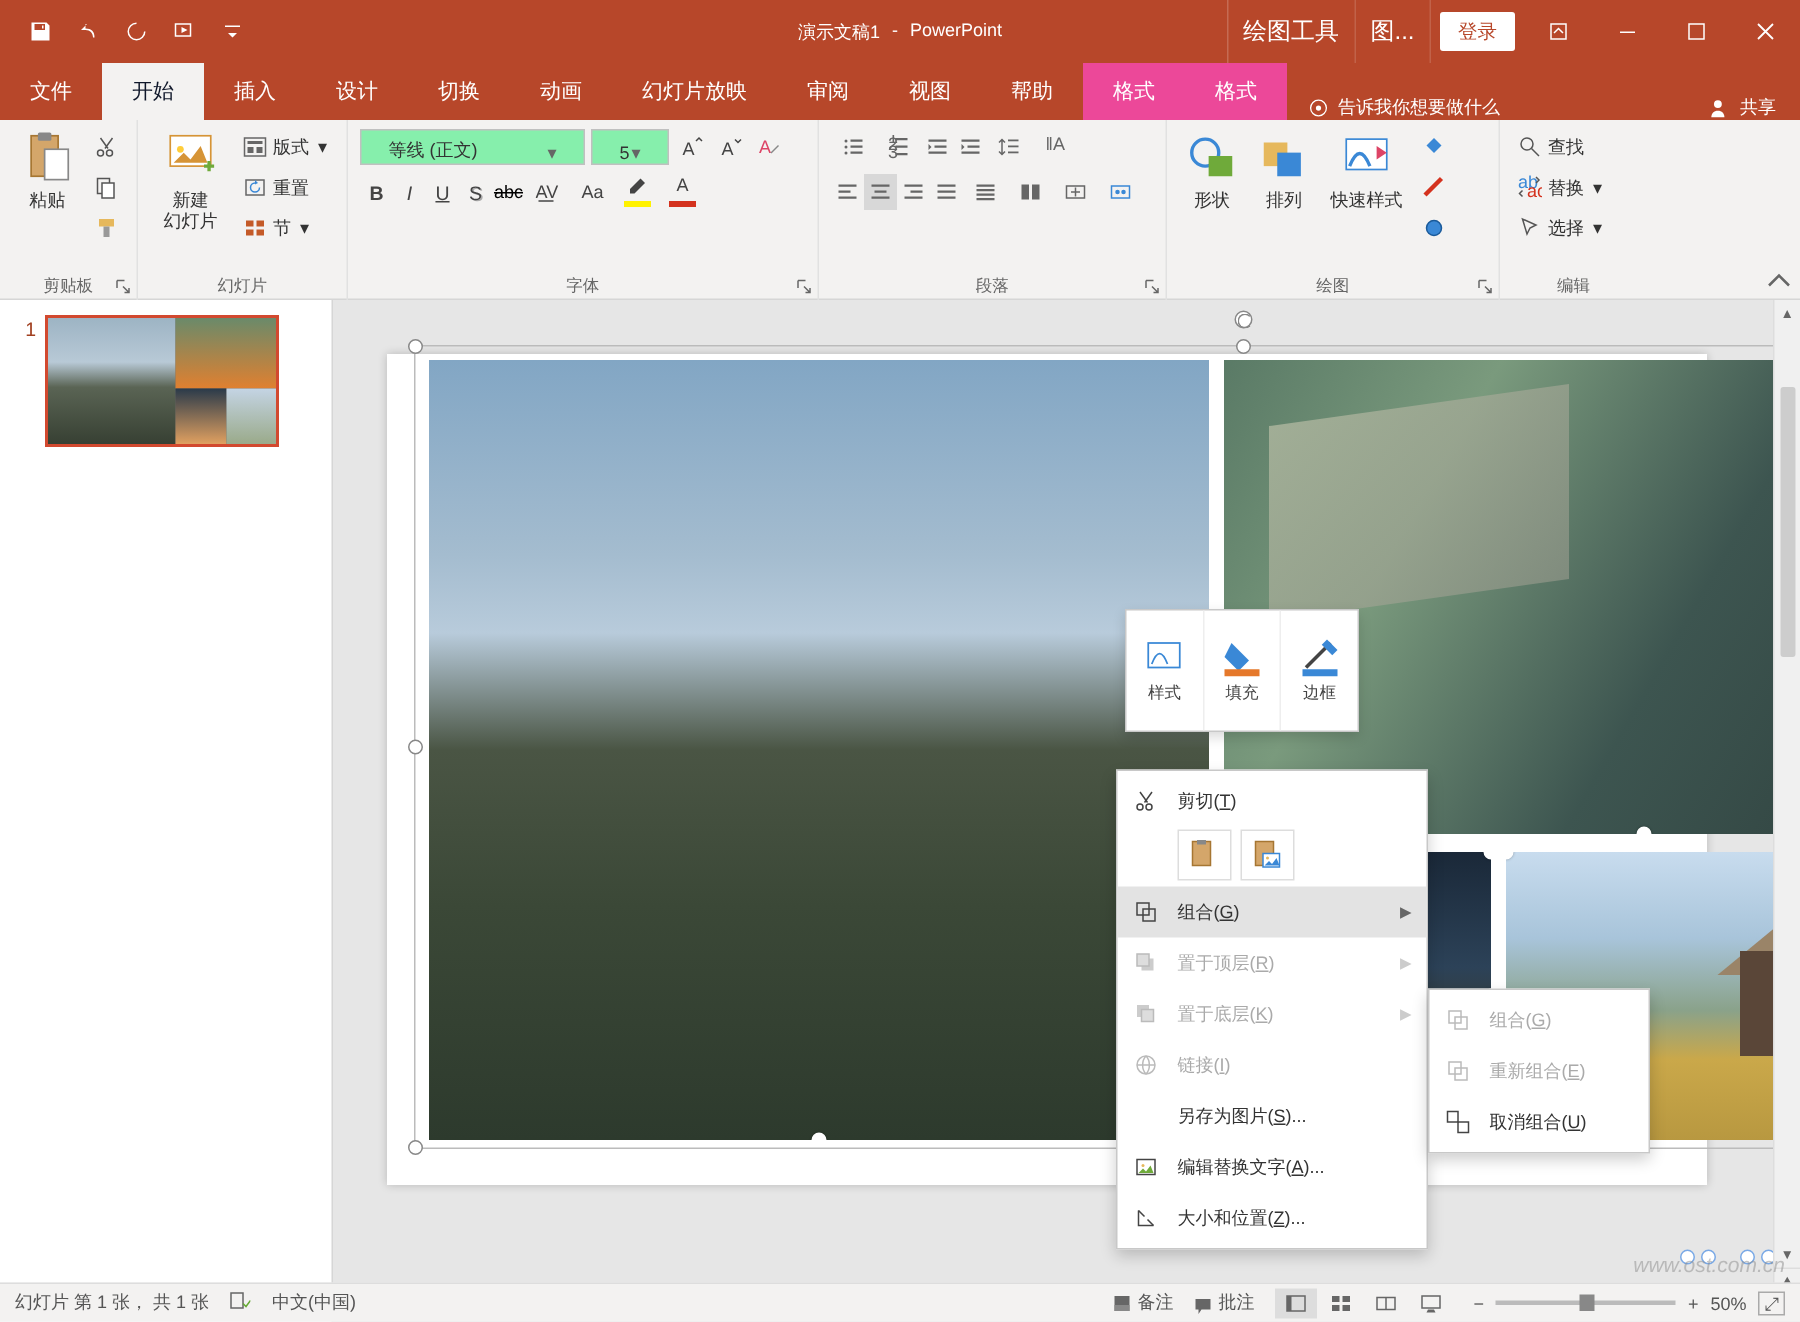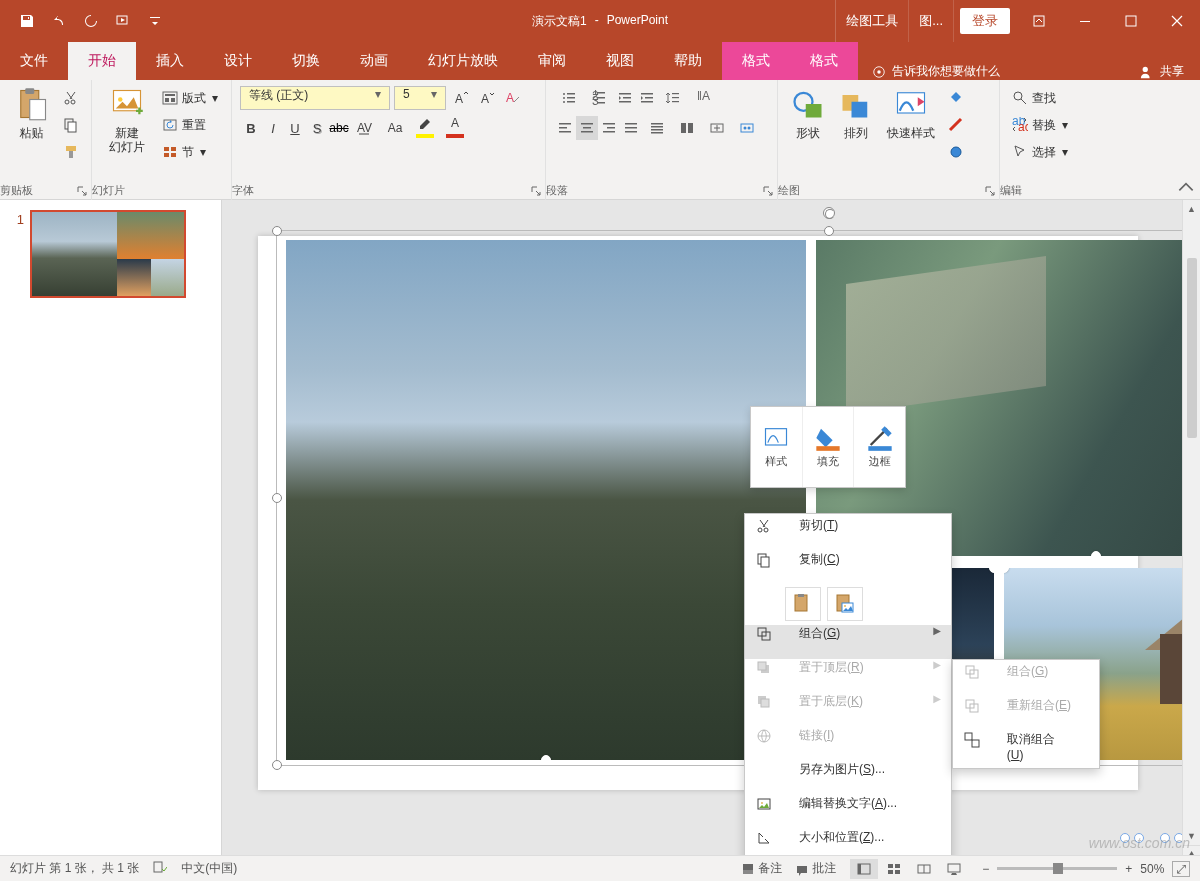--- a/index.html
+++ b/index.html
@@ -5,46 +5,46 @@
 *{box-sizing:border-box;margin:0;padding:0;font-family:"Microsoft YaHei","Segoe UI",sans-serif;font-size:12px;user-select:none}
 body{width:1200px;height:881px;background:#fff;overflow:hidden;position:relative}
 
 .titlebar{height:42px;background:#b7472a;display:flex;align-items:center;color:#fff;position:relative}
 .qat{display:flex;align-items:center;gap:6px;padding-left:14px}
 .qat-btn{width:26px;height:26px;display:flex;align-items:center;justify-content:center;border-radius:2px}
 .qat-btn svg{width:16px;height:16px;fill:#fff}
 .wtitle{position:absolute;left:50%;transform:translateX(-50%);font-size:13px;display:flex;gap:8px}
 .rightcluster{margin-left:auto;display:flex;align-items:stretch;height:42px}
 .tool-tabs{display:flex;border-left:1px solid rgba(255,255,255,.2)}
-.ttab{padding:4px 10px;display:flex;align-items:center;font-size:13px;border-right:1px solid rgba(255,255,255,.15)}
+.ttab{padding:4px 10px;display:flex;align-items:center;font-size:16px;border-right:1px solid rgba(255,255,255,.15)}
 .login-btn{background:#fff;color:#b7472a;padding:4px 12px;border-radius:2px;font-size:13px;margin:8px 6px;display:flex;align-items:center}
 .winctrl{width:46px;display:flex;align-items:center;justify-content:center}
 .winctrl svg{fill:#fff;width:12px;height:12px}
 
 .tabrow{height:38px;background:#b7472a;display:flex;align-items:flex-end;color:#fff}
 .tab{padding:0 20px;height:38px;display:flex;align-items:center;font-size:14px}
-.tab.active{background:#f3f2f1;color:#be185d}
+.tab.active{background:#f3f2f1;color:#0f172a}
 .tab-format{background:#ec4899}
 .tell-me{display:flex;align-items:center;gap:6px;padding:0 14px;font-size:13px}
 .share{margin-left:auto;display:flex;align-items:center;gap:6px;padding:0 16px;font-size:13px}
 
 .ribbon{height:120px;background:#f3f2f1;border-bottom:1px solid #d6d6d6;display:flex;position:relative}
 .rgroup{display:flex;flex-direction:column;padding:4px 8px 0;height:120px;border-right:1px solid #e1e1e1;position:relative}
-.rgroup-label{position:absolute;bottom:2px;left:0;right:0;text-align:left;color:#666;font-size:11px}
+.rgroup-label{position:absolute;bottom:2px;left:0;right:0;text-align:center;color:#666;font-size:11px}
 .dlg-launch{position:absolute;right:2px;bottom:2px;width:14px;height:14px;display:flex;align-items:center;justify-content:center}
 .dlg-launch svg{width:10px;height:10px;fill:#666}
 .rgrid{display:flex;gap:4px}
 .rvbtn{display:flex;flex-direction:column;align-items:center;justify-content:flex-start;width:54px;height:84px;padding-top:2px;gap:4px}
 .rvbtn .bigicon{width:36px;height:36px;display:flex;align-items:center;justify-content:center}
 .rvbtn .lbl{font-size:12px;color:#333;text-align:center;line-height:14px}
 .rstack{display:flex;flex-direction:column;gap:3px;padding-top:2px}
 .rsm{display:flex;align-items:center;gap:4px;height:24px;padding:0 4px;font-size:12px;color:#333}
 .rsm svg{width:16px;height:16px}
 .fontrow{display:flex;gap:4px;align-items:center}
-.fontbox{height:24px;border:1px solid #c0c0c0;background:#fef9c3;padding:0 8px;display:flex;align-items:flex-start;font-size:12px;color:#333}
+.fontbox{height:24px;border:1px solid #c0c0c0;background:#86efac;padding:0 18px;display:flex;align-items:flex-end;font-size:12px;color:#333}
 .fontbox .dd{margin-left:auto;color:#666}
 .iconrow{display:flex;gap:0}
 .ib{width:22px;height:24px;display:flex;align-items:center;justify-content:center}
 .ib svg{width:16px;height:16px;fill:#666}
 .ib.withdd{width:30px}
 .colorbtn{display:flex;flex-direction:column;align-items:center;width:30px;height:24px;position:relative}
 .colorbtn .strip{position:absolute;bottom:2px;width:18px;height:4px}
 .collapse-btn{position:absolute;right:4px;bottom:4px;width:20px;height:16px;display:flex;align-items:center;justify-content:center}
 
 .contentarea{display:flex;height:681px;background:#e6e6e6}
@@ -78,21 +78,21 @@
 .roof{position:absolute;left:38%;bottom:110px;width:0;height:0;border-left:85px solid transparent;border-right:85px solid transparent;border-bottom:70px solid #9a8468}
 
 .minitb{position:absolute;left:528px;top:206px;width:156px;height:82px;background:#fff;border:1px solid #c8c8c8;box-shadow:0 3px 8px rgba(0,0,0,.15);display:flex}
 .minicol{flex:1;display:flex;flex-direction:column;align-items:center;justify-content:center;gap:3px;border-right:1px solid #eee}
 .minicol:last-child{border-right:none}
 .minicol .mic{width:28px;height:26px;display:flex;align-items:center;justify-content:center}
 .minicol .mlbl{font-size:11px;color:#444}
 
 .ctx{position:absolute;background:#fff;border:1px solid #c8c8c8;box-shadow:0 4px 10px rgba(0,0,0,.2);padding:3px 0}
 .ctx1{left:522px;top:313px;width:208px}
-.ctx-item{height:34px;display:flex;padding:0 28px 0 10px;gap:26px;position:relative;color:#333;font-size:13px}
+.ctx-item{height:34px;display:flex;align-items:center;padding:0 28px 0 10px;gap:12px;position:relative;color:#333;font-size:13px}
 .ctx-item.hov{background:#e3e3e3}
 .ctx-item.disabled{color:#aaa}
 .ctx-item .cicon{width:18px;height:18px;display:flex;align-items:center;justify-content:center}
 .ctx-item .cicon svg{width:16px;height:16px}
 .ctx-item .arrow{position:absolute;right:10px;font-size:10px;color:#666}
 .ctx-item.disabled .arrow{color:#ccc}
 .ctx-item u{text-decoration:underline}
 .ctx-paste-opts{padding:2px 0 4px 40px;display:flex;gap:6px}
 .paste-opt{width:36px;height:34px;border:1px solid #ddd;display:flex;align-items:center;justify-content:center}
 .ctx2{left:730px;top:459px;width:148px}
@@ -688,29 +688,20 @@
     <div class="ctx ctx1">
       <div class="ctx-item">
           <div class="cicon">
             <svg viewBox="0 0 16 16">
               <path d="M4 2l5 7M12 2L7 9" stroke="#444" fill="none"></path>
               <circle cx="4" cy="12" r="2" fill="none" stroke="#444"></circle>
               <circle cx="10" cy="12" r="2" fill="none" stroke="#444"></circle>
             </svg>
           </div>
           <span>剪切(<u>T</u>)</span>
-        </div>
-      <div class="ctx-item">
-          <div class="cicon">
-            <svg viewBox="0 0 16 16">
-              <rect x="2" y="2" width="8" height="10" fill="none" stroke="#444"></rect>
-              <rect x="5" y="5" width="8" height="10" fill="#fff" stroke="#444"></rect>
-            </svg>
-          </div>
-          <span>复制(<u>C</u>)</span>
         </div>
       <div class="ctx-paste-opts">
         <div class="paste-opt">
             <svg width="22" height="22" viewBox="0 0 22 22">
               <rect x="3" y="2" width="12" height="16" fill="#d4a66a" stroke="#a67632"></rect>
               <rect x="6" y="1" width="6" height="3" fill="#888"></rect>
             </svg>
           </div>
         <div class="paste-opt">
             <svg width="22" height="22" viewBox="0 0 22 22">

